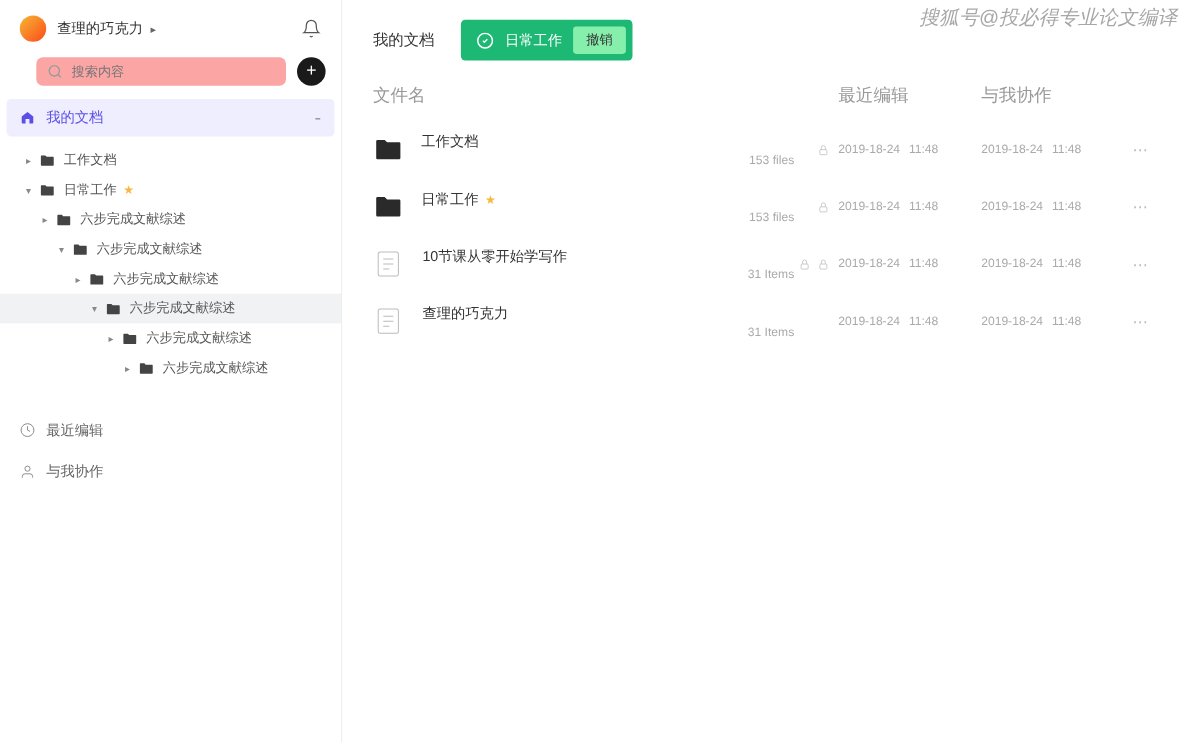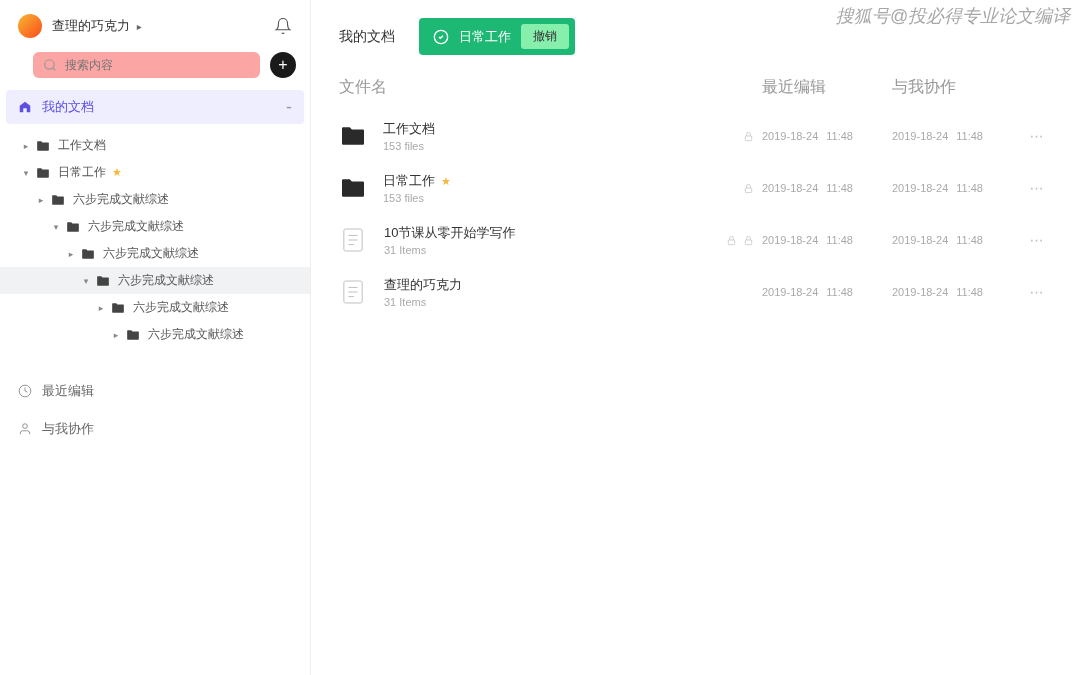--- a/index.html
+++ b/index.html
@@ -40,21 +40,21 @@
 .col-name { flex: 1; }
 .col-date { width: 130px; }
 .col-more { width: 30px; }
 .col-lock { width: 40px; }
 .file-list { padding: 4px 16px; }
 .file-row { display: flex; align-items: center; padding: 10px 12px; cursor: pointer; border-radius: 4px; }
 .fi-folder { width: 28px; height: 22px; fill: #2a2a2a; margin-right: 16px; flex-shrink: 0; }
 .fi-doc { width: 22px; height: 26px; stroke: #bbb; fill: none; stroke-width: 1; margin-right: 20px; margin-left: 3px; flex-shrink: 0; }
 .file-info { flex: 1; }
 .file-name { font-size: 13px; color: #333; display: flex; align-items: center; }
-.file-meta { font-size: 11px; color: #aaa; margin-top: 2px; }
+.file-meta { font-size: 11px; color: #aaa; margin-top: 2px; text-align: right; }
 .lock-cell { width: 40px; display: flex; gap: 6px; justify-content: flex-end; padding-right: 8px; }
 .lock-icon { width: 11px; height: 11px; stroke: #bbb; fill: none; stroke-width: 1.5; }
 .date-cell { width: 130px; font-size: 11px; color: #aaa; display: flex; gap: 8px; }
 .more-cell { width: 30px; color: #bbb; letter-spacing: 1px; font-size: 14px; text-align: center; }
 .watermark { position: absolute; top: 4px; right: 10px; font-size: 18px; color: rgba(120,120,120,0.65); font-weight: 400; font-style: italic; }
 </style>
 </head>
 <body>
 
 <div class="sidebar">

